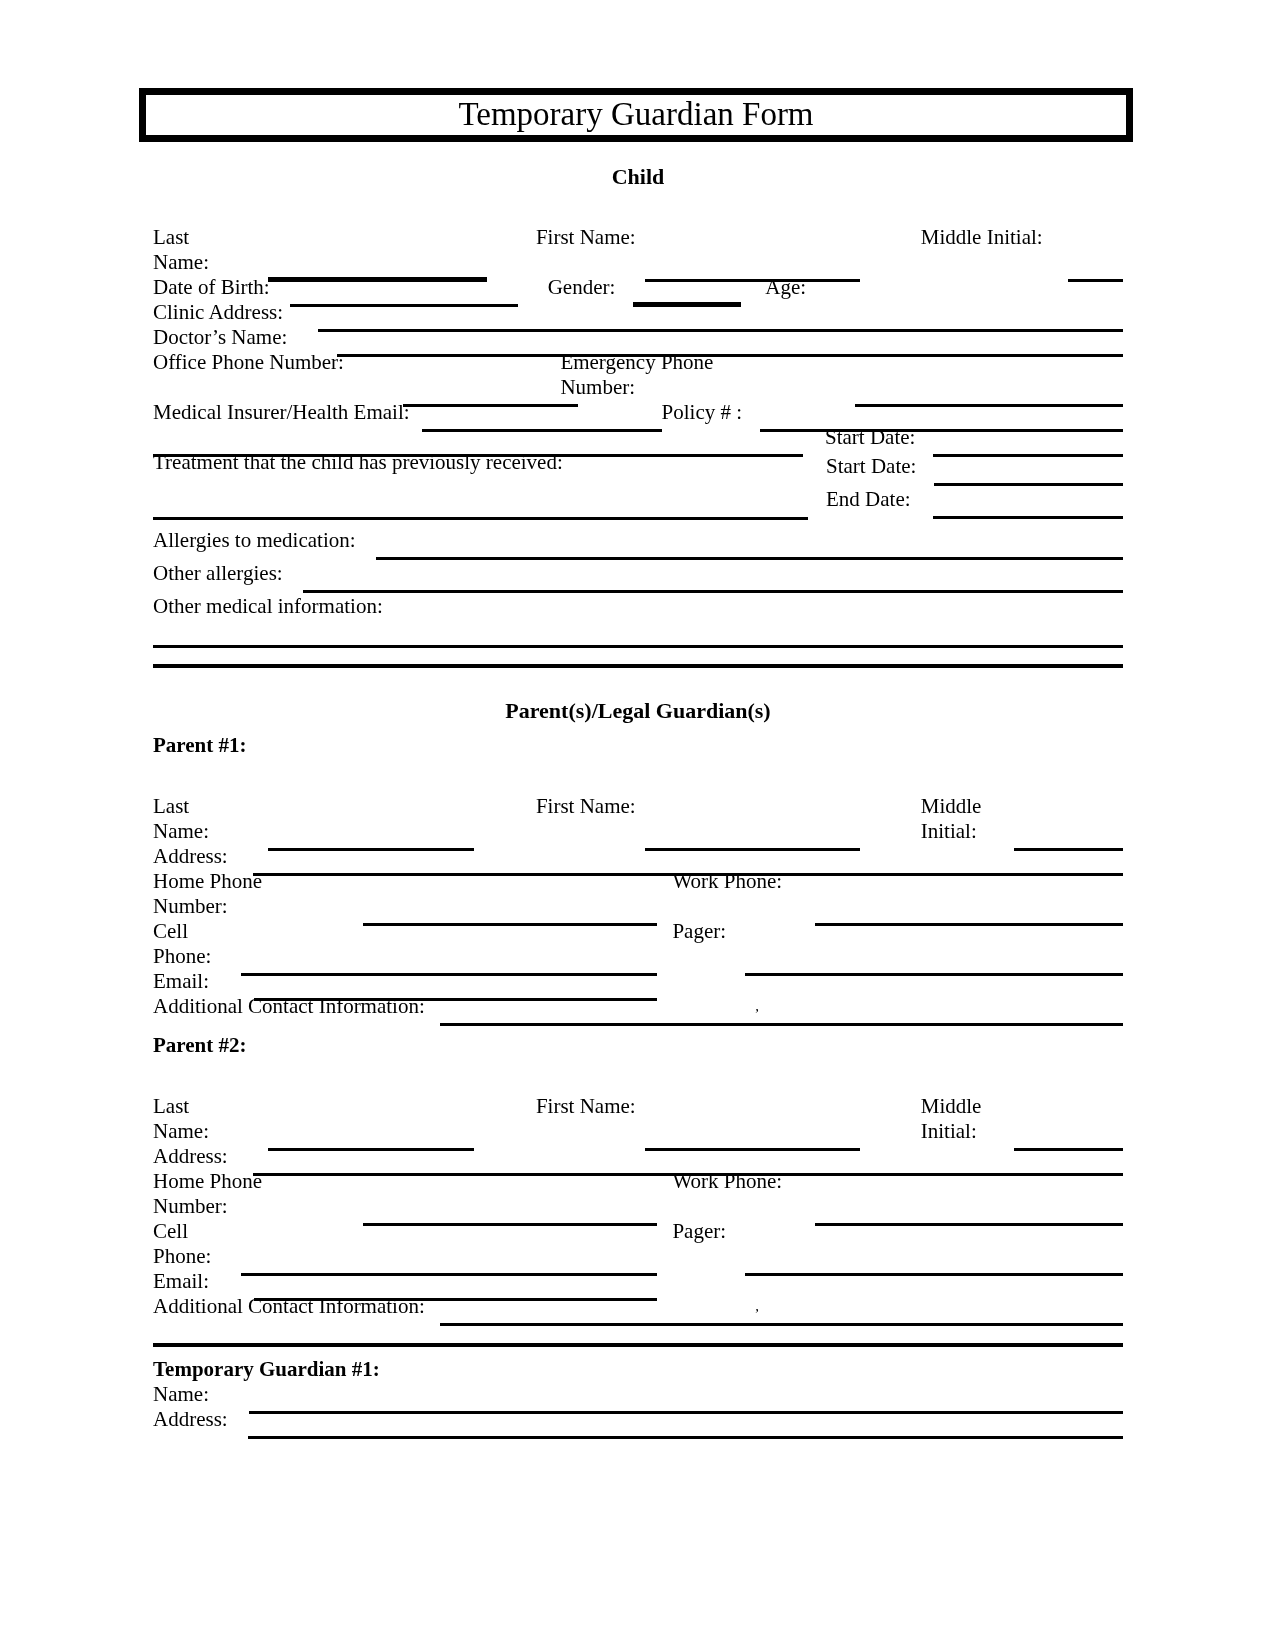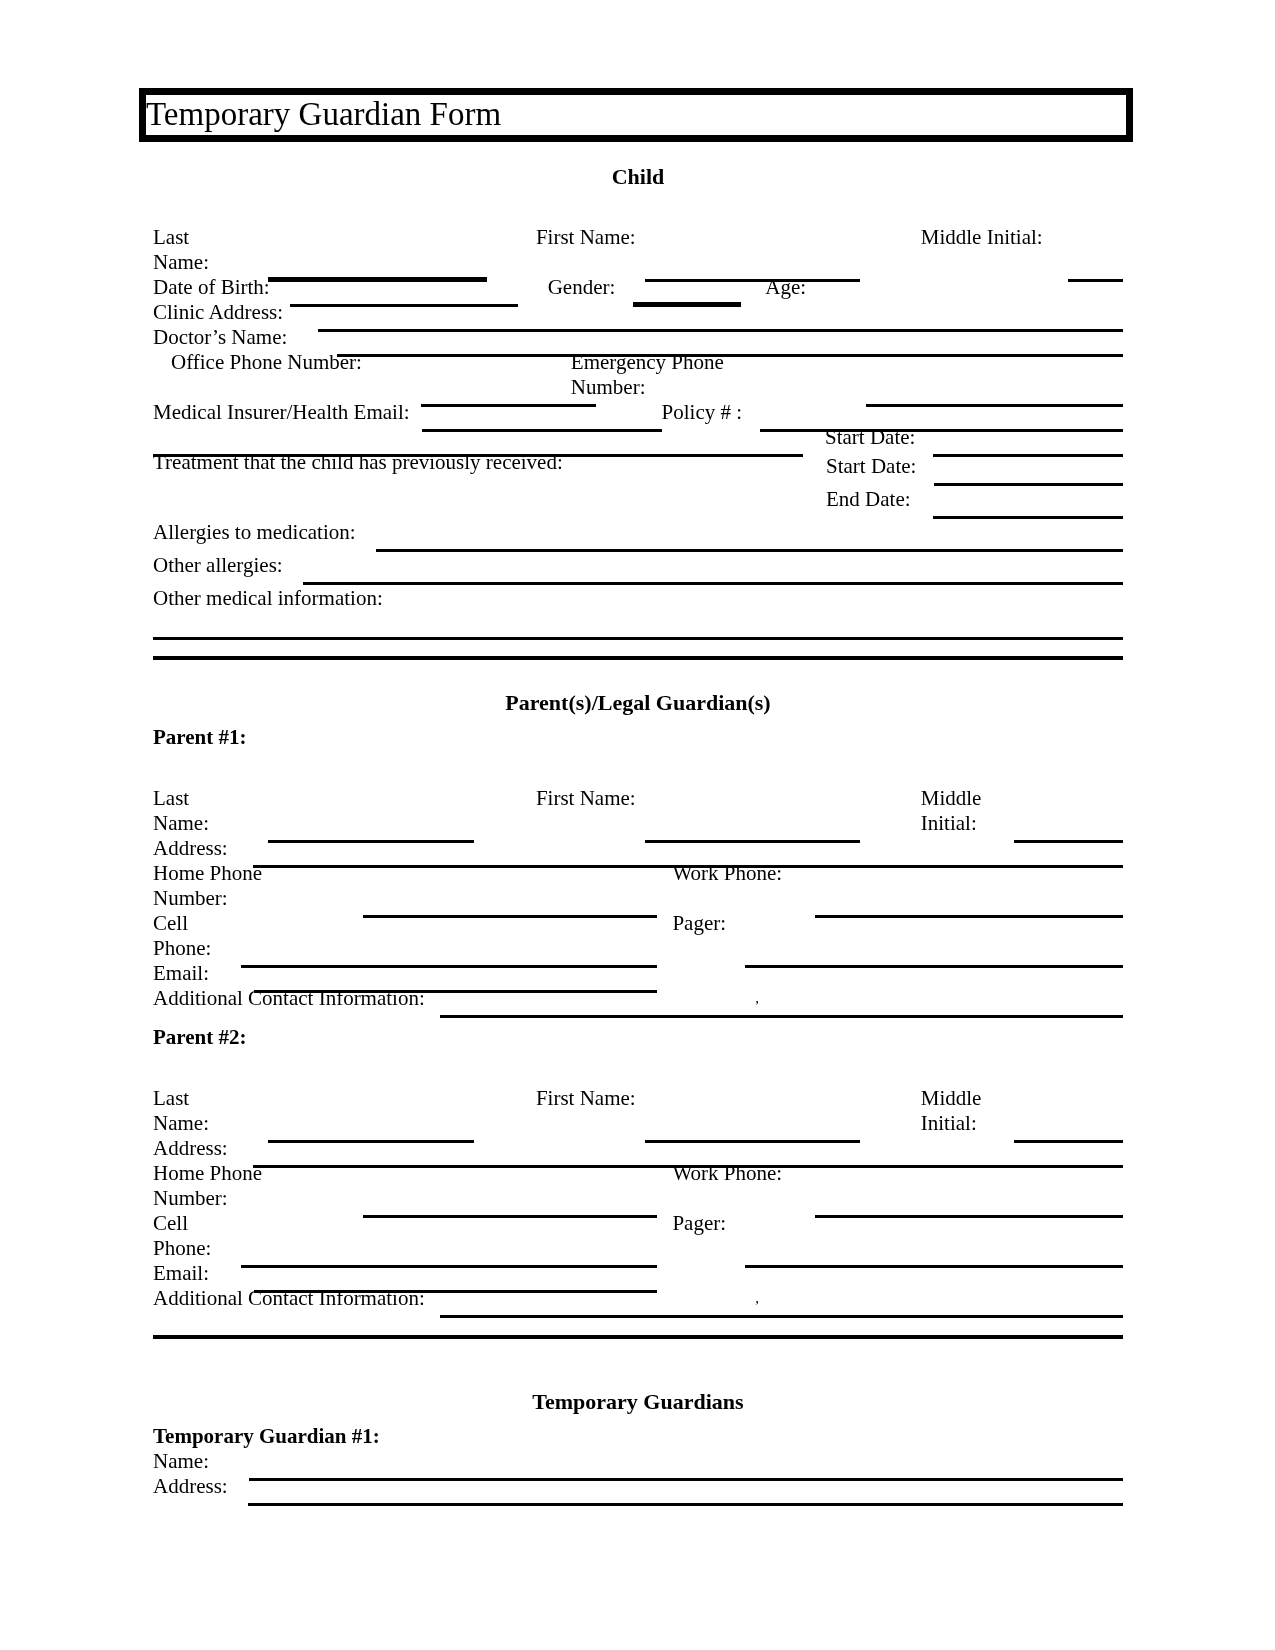--- a/index.html
+++ b/index.html
@@ -12,21 +12,21 @@
     line-height: 25px;
     color: #000000;
     position: relative;
   }
   .page { padding: 88px 152px 0 153px; }
 
   
   .titlebox {
     border: 7px solid #000;
     margin: 0 -10px 0 -14px;
-    text-align: left;
+    text-align: center;
     font-size: 33px;
     line-height: 37px;
     padding: 1px 0 2px 0;
     font-weight: 400;
   }
 
   
   .sect { text-align: center; font-weight: bold; font-size: 22px; }
   .b { font-weight: bold; }
 
@@ -37,42 +37,42 @@
     border-bottom: 3px solid #000;
     margin-bottom: -7px;
     height: 0;
     flex: 0 0 auto;
   }
   .ln.th { border-bottom-width: 5px; }
   .fill { flex: 1 1 auto; }
 
   .grid3 { display: grid; grid-template-columns: 37% 37% 26%; margin-top: 36px; }
   .grid2 { display: grid; grid-template-columns: 52% 48%; }
-  .gridd { display: grid; grid-template-columns: 42% 58%; margin-left: 18px; }
+  .gridd { display: grid; grid-template-columns: 42% 58%; }
   .gridt { display: grid; grid-template-columns: 655px 1fr; }
 
   .lbl { flex: 0 0 auto; }
   .wrap70  { width: 70px;  flex: 0 0 70px; }
   .wrap68  { width: 68px;  flex: 0 0 68px; }
   .wrap125 { width: 125px; flex: 0 0 125px; }
   .wrap66  { width: 66px;  flex: 0 0 66px; }
   .wrap170 { width: 170px; flex: 0 0 170px; }
 
   .writein-line { border-bottom: 3px solid #000; height: 0; }
   .divider { border-bottom: 4px solid #000; height: 0; }
 
   .mt8  { margin-top: 8px; }
   .mt10 { margin-top: 10px; }
   .mt14 { margin-top: 14px; }
 
   .addl { position: relative; }
   .tick { position: absolute; left: 62%; bottom: -3px; font-size: 15px; line-height: 15px; }
 
   
-  .tcol1 { display: flex; flex-direction: row; }
+  .tcol1 { display: flex; flex-direction: column; }
   .tcol2 { padding-left: 18px; }
 </style>
 </head>
 <body>
 
 <div class="page">
 
   <div class="titlebox">
     <span>Temporary Guardian Form</span>
   </div>
@@ -293,21 +293,20 @@
   </div>
 
   <div class="row addl">
     <span class="lbl">Additional Contact Information:</span>
     <span class="ln fill" style="margin-left:15px"></span>
     <span class="tick">’</span>
   </div>
 
   <div class="divider" style="margin-top:24px"></div>
 
-  <div class="sect" style="margin-top:50px">Temporary Guardians</div>
 
   <div class="b mt10">Temporary Guardian #1:</div>
 
   <div class="row">
     <span class="lbl">Name:</span>
     <span class="ln fill" style="margin-left:40px"></span>
   </div>
 
   <div class="row">
     <span class="lbl">Address:</span>

